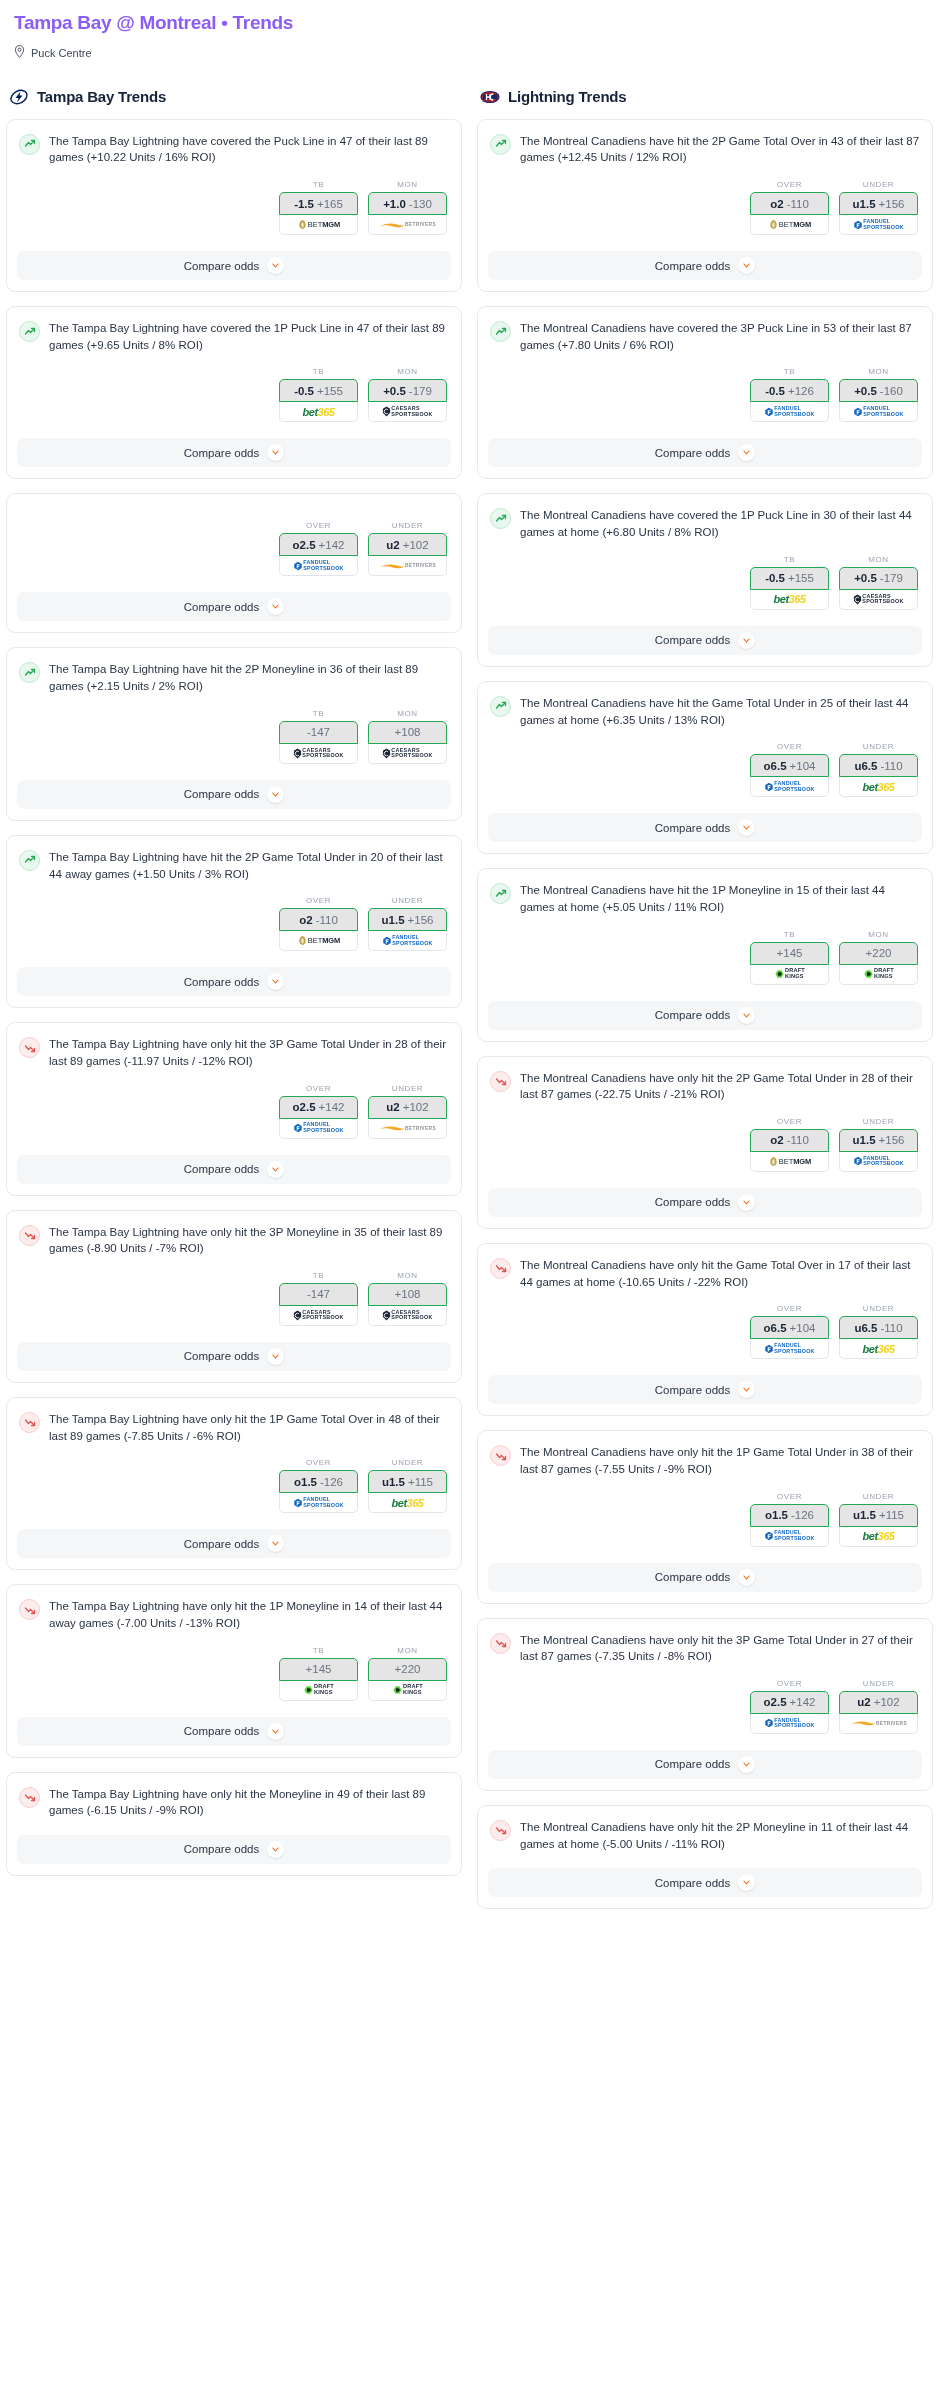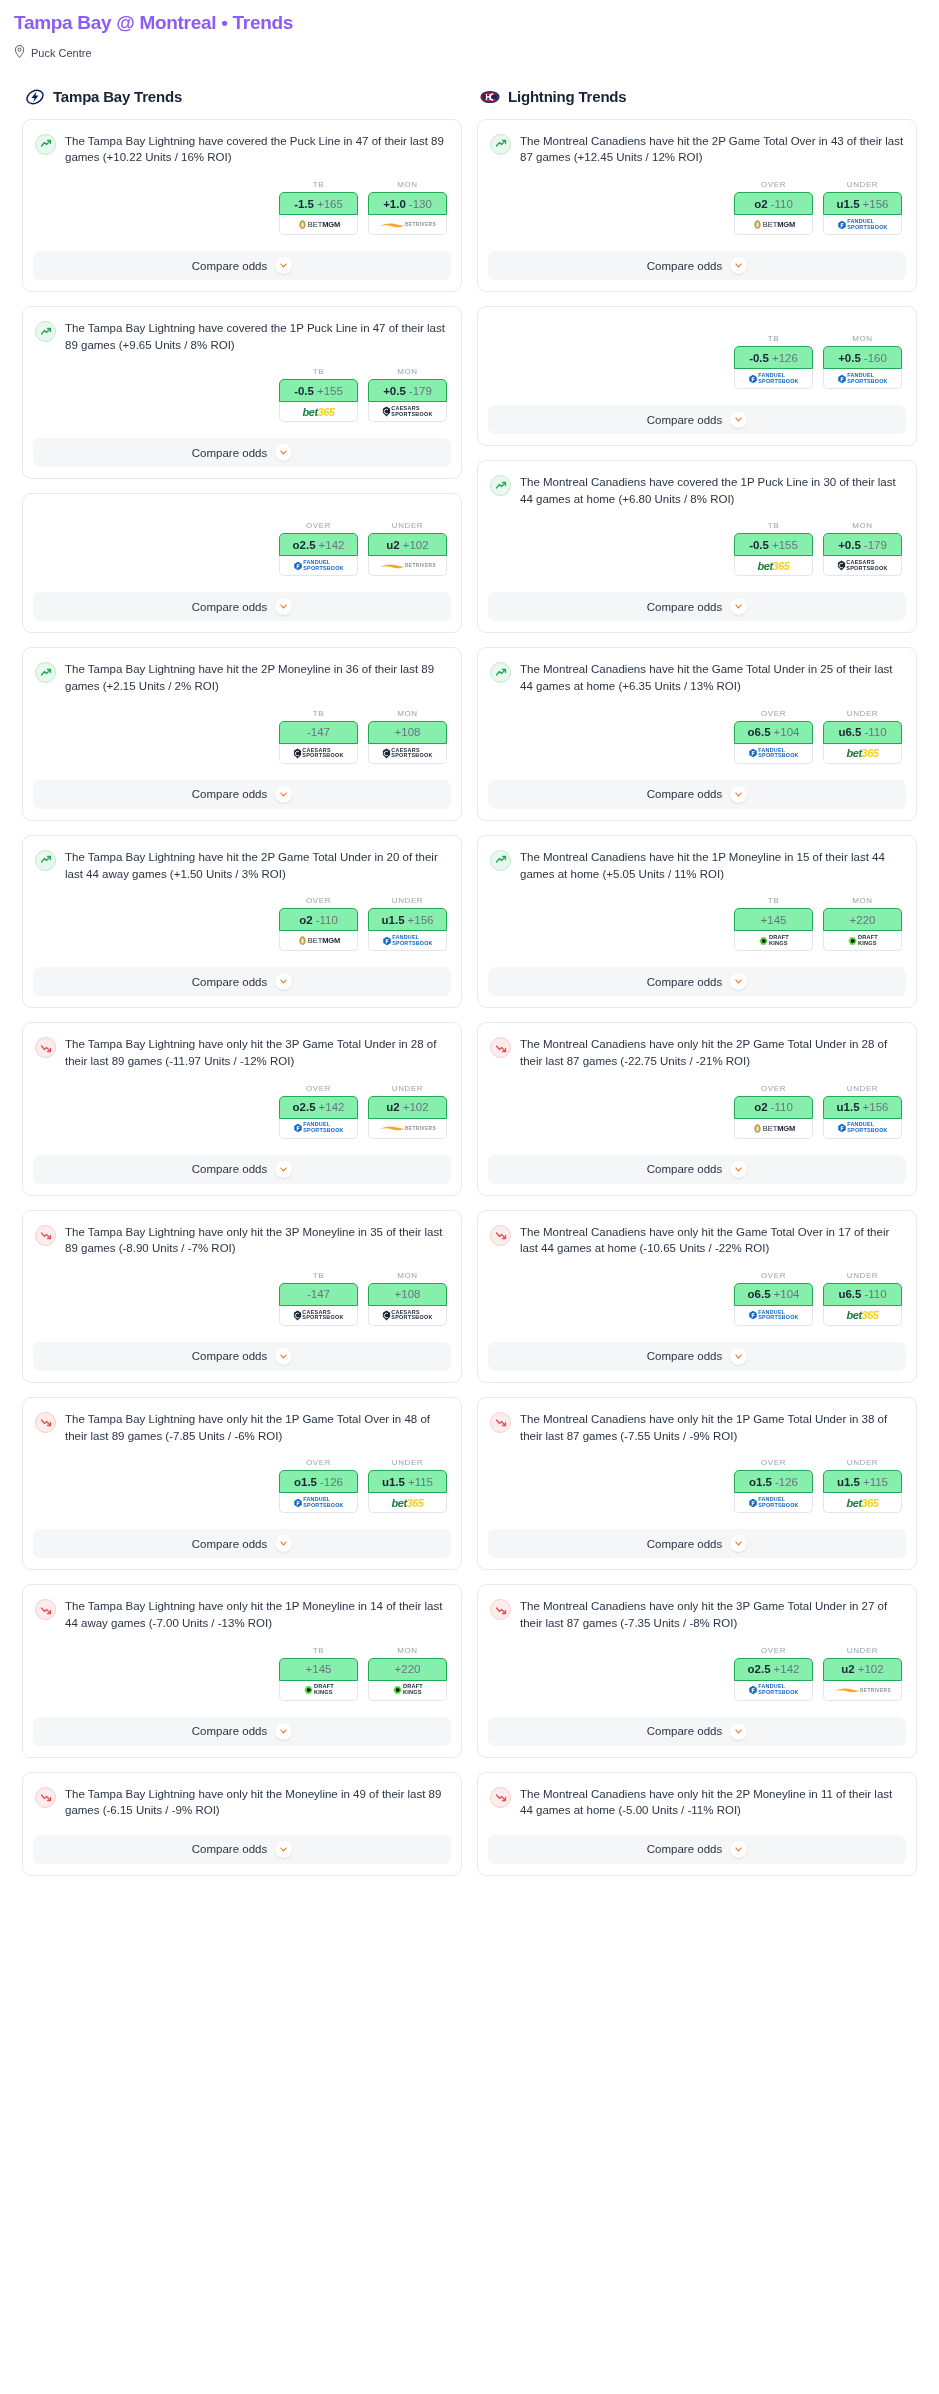--- a/index.html
+++ b/index.html
@@ -25,21 +25,21 @@
     align-items: center;
     gap: 6px;
     margin-top: 9px;
   }
   .venue-name { font-size: 11px; color: #3d4757; }
 
   
   .columns {
     display: flex;
     gap: 15px;
-    padding: 0 22px;
+    padding: 0 6px;
     margin-top: 25px;
     align-items: flex-start;
   }
   .column { flex: 1 1 0; min-width: 0; }
 
   .col-header {
     display: flex;
     align-items: center;
     gap: 8px;
     margin-bottom: 12px;
@@ -100,21 +100,21 @@
     font-weight: normal;
   }
   .odds-box {
     border: 1px solid #23a855;
     border-radius: 5px 5px 0 0;
     height: 23px;
     display: flex;
     align-items: center;
     justify-content: center;
     gap: 3px;
-    background: #86efac;
+    background: #e5e5e5;
   }
   .odds-line { font-size: 11.5px; font-weight: bold; color: #1b2536; }
   .odds-price { font-size: 11.5px; color: #6a7382; }
   .book-box {
     border: 1px solid #e2e5ec;
     border-top: none;
     border-radius: 0 0 5px 5px;
     height: 20px;
     display: flex;
     align-items: center;
@@ -748,20 +748,29 @@
         <span class="compare-label">Compare odds</span>
         <span class="chev-circle">
           <svg width="9" height="9" viewBox="0 0 24 24" fill="none">
               <path d="M5 8 L12 16 L19 8" stroke="#f2690d" stroke-width="3" stroke-linecap="round" stroke-linejoin="round"></path>
             </svg>
         </span>
       </div>
     </div>
       <div class="trend-card">
       <div class="trend-body">
+        <div class="trend-top">
+          <span class="trend-icon up">
+      <svg width="12" height="12" viewBox="0 0 24 24" fill="none">
+        <path d="M3 16 L9 9 L13 13 L21 5" stroke="#23a855" stroke-width="2.6" stroke-linecap="round" stroke-linejoin="round"></path>
+        <path d="M15 5 H21 V11" stroke="#23a855" stroke-width="2.6" stroke-linecap="round" stroke-linejoin="round"></path>
+      </svg>
+            </span>
+          <div class="trend-text">The Montreal Canadiens have covered the 3P Puck Line in 53 of their last 87 games (+7.80 Units / 6% ROI)</div>
+        </div>
         <div class="odds-row">
             <div class="odds-col">
     <div class="odds-label">TB</div>
     <div class="odds-box">
       <span class="odds-line">-0.5</span>
       <span class="odds-price">+126</span>
     </div>
     <div class="book-box">
                 <span class="book-mark bm-fanduel">
         <svg width="10" height="10" viewBox="0 0 24 24">

